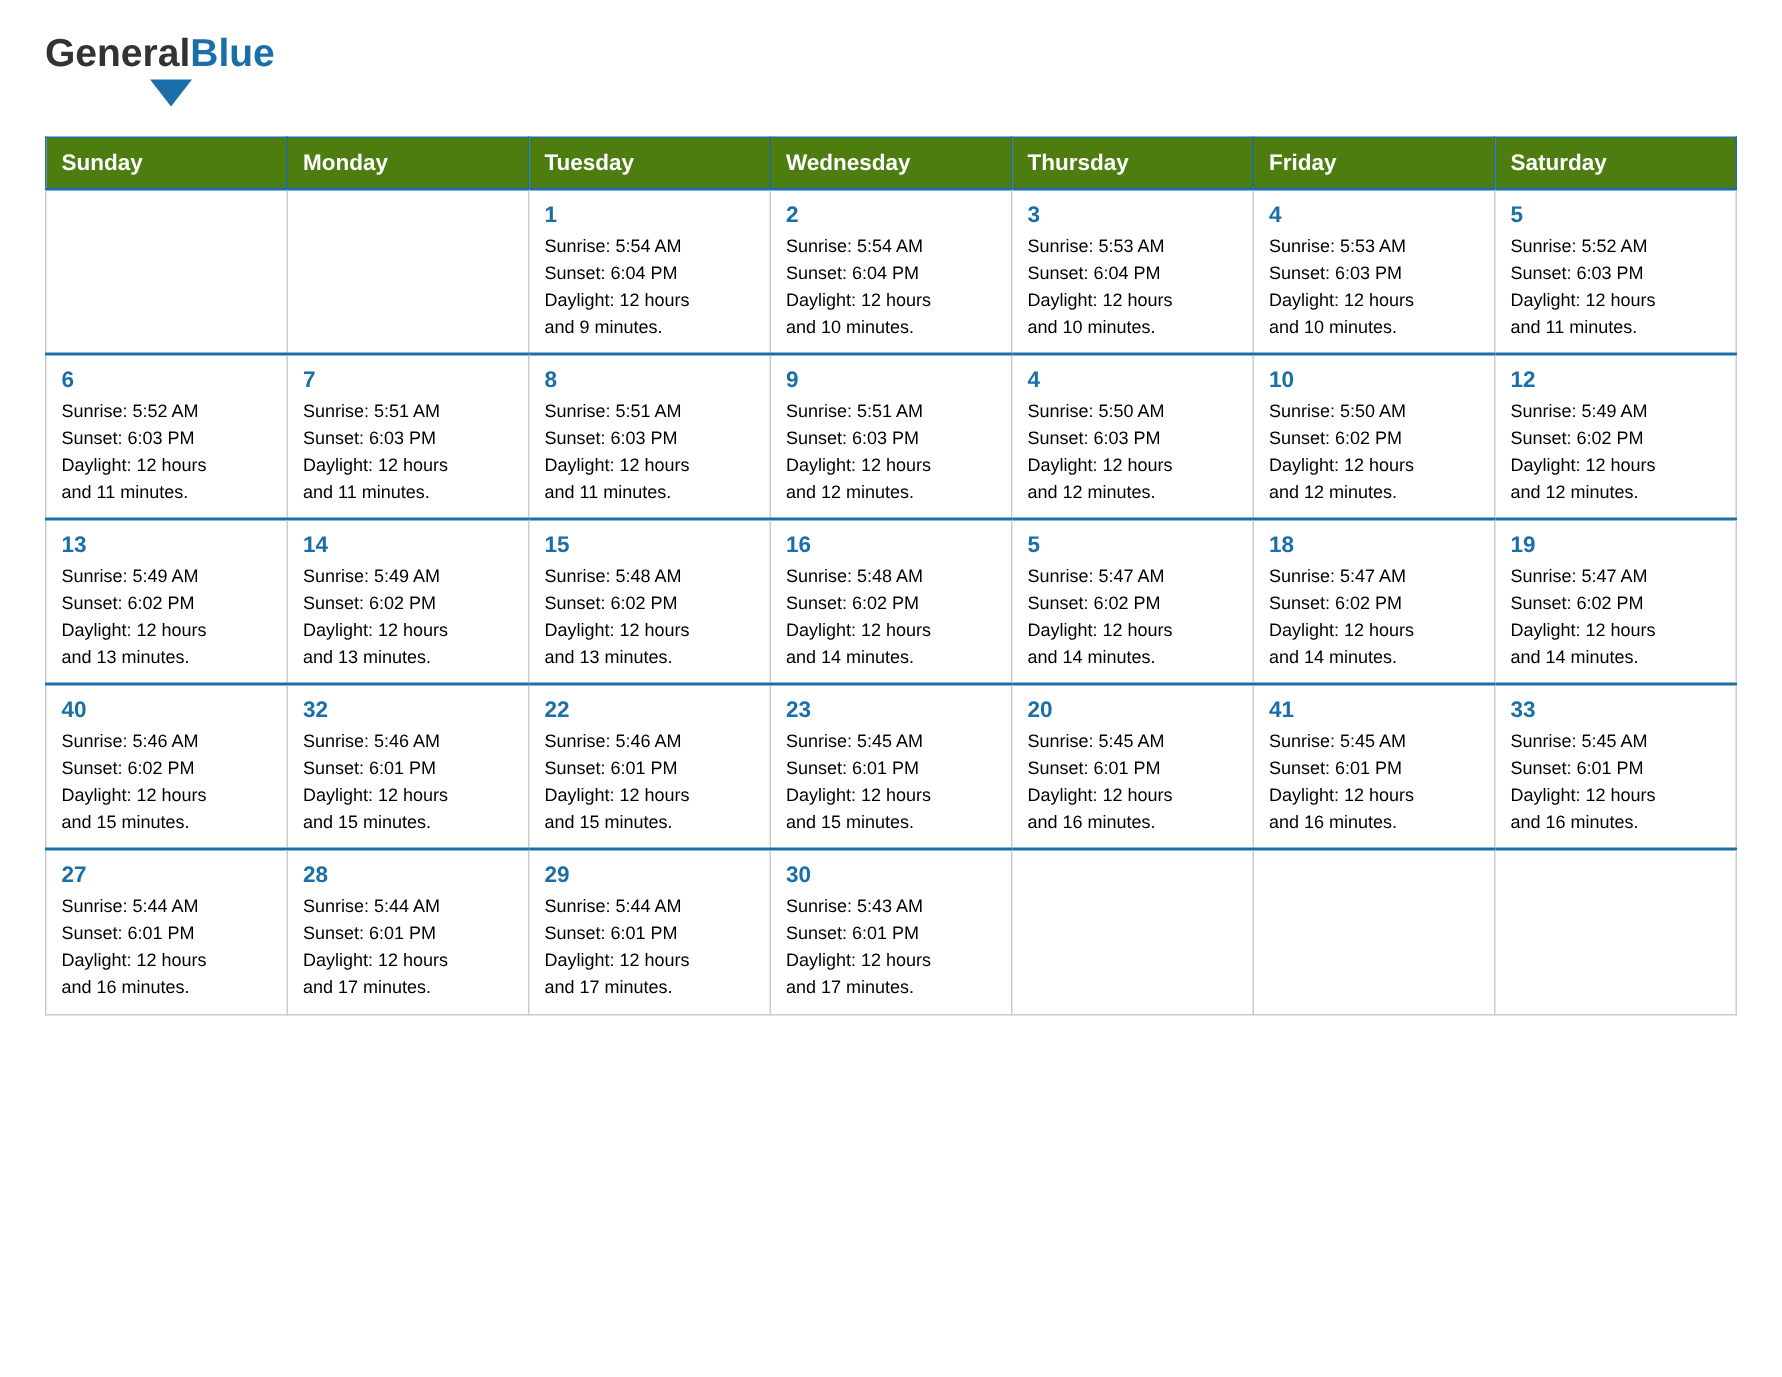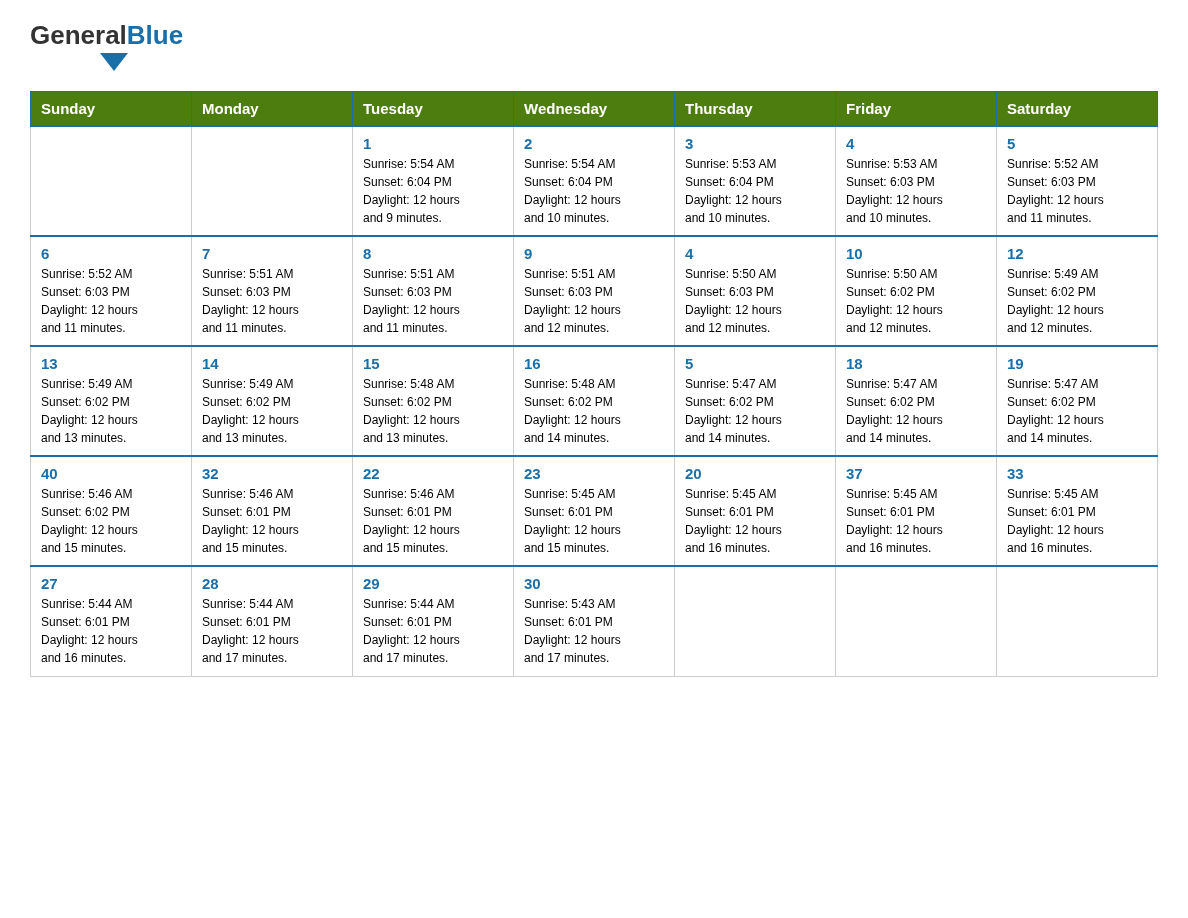--- a/index.html
+++ b/index.html
@@ -222,21 +222,21 @@
         </td>
         <td>
           <span class="day-number">23</span>
           <div class="day-info">Sunrise: 5:45 AM<br>Sunset: 6:01 PM<br>Daylight: 12 hours<br>and 15 minutes.</div>
         </td>
         <td>
           <span class="day-number">20</span>
           <div class="day-info">Sunrise: 5:45 AM<br>Sunset: 6:01 PM<br>Daylight: 12 hours<br>and 16 minutes.</div>
         </td>
         <td>
-          <span class="day-number">37</span>
+          <span class="day-number">41</span>
           <div class="day-info">Sunrise: 5:45 AM<br>Sunset: 6:01 PM<br>Daylight: 12 hours<br>and 16 minutes.</div>
         </td>
         <td>
           <span class="day-number">33</span>
           <div class="day-info">Sunrise: 5:45 AM<br>Sunset: 6:01 PM<br>Daylight: 12 hours<br>and 16 minutes.</div>
         </td>
       </tr>
       <tr>
         <td>
           <span class="day-number">27</span>

